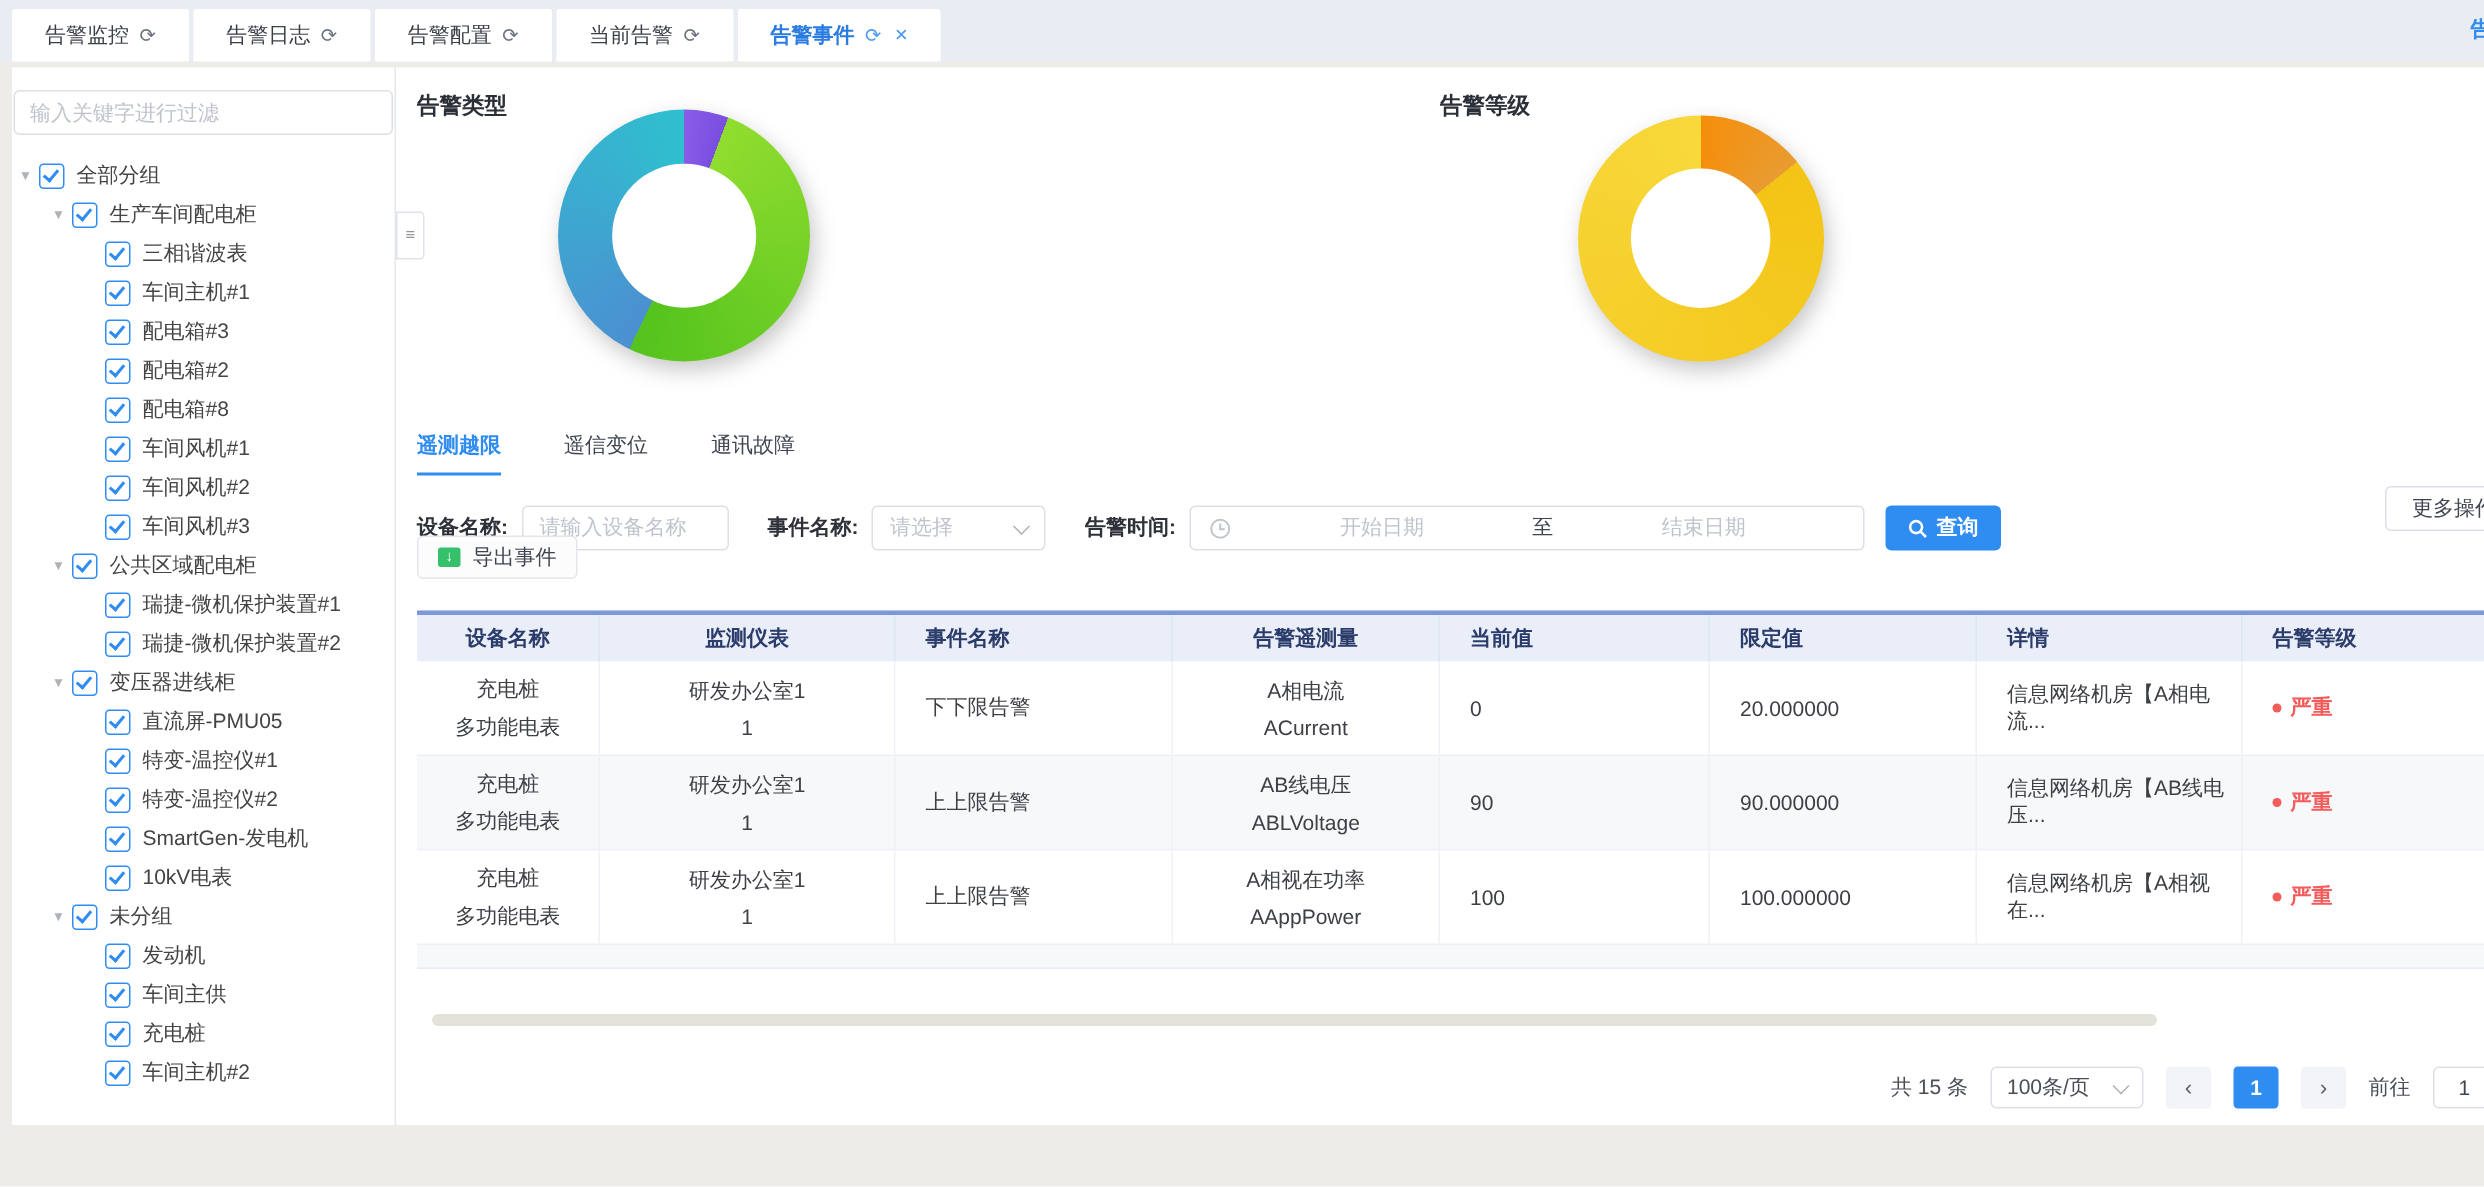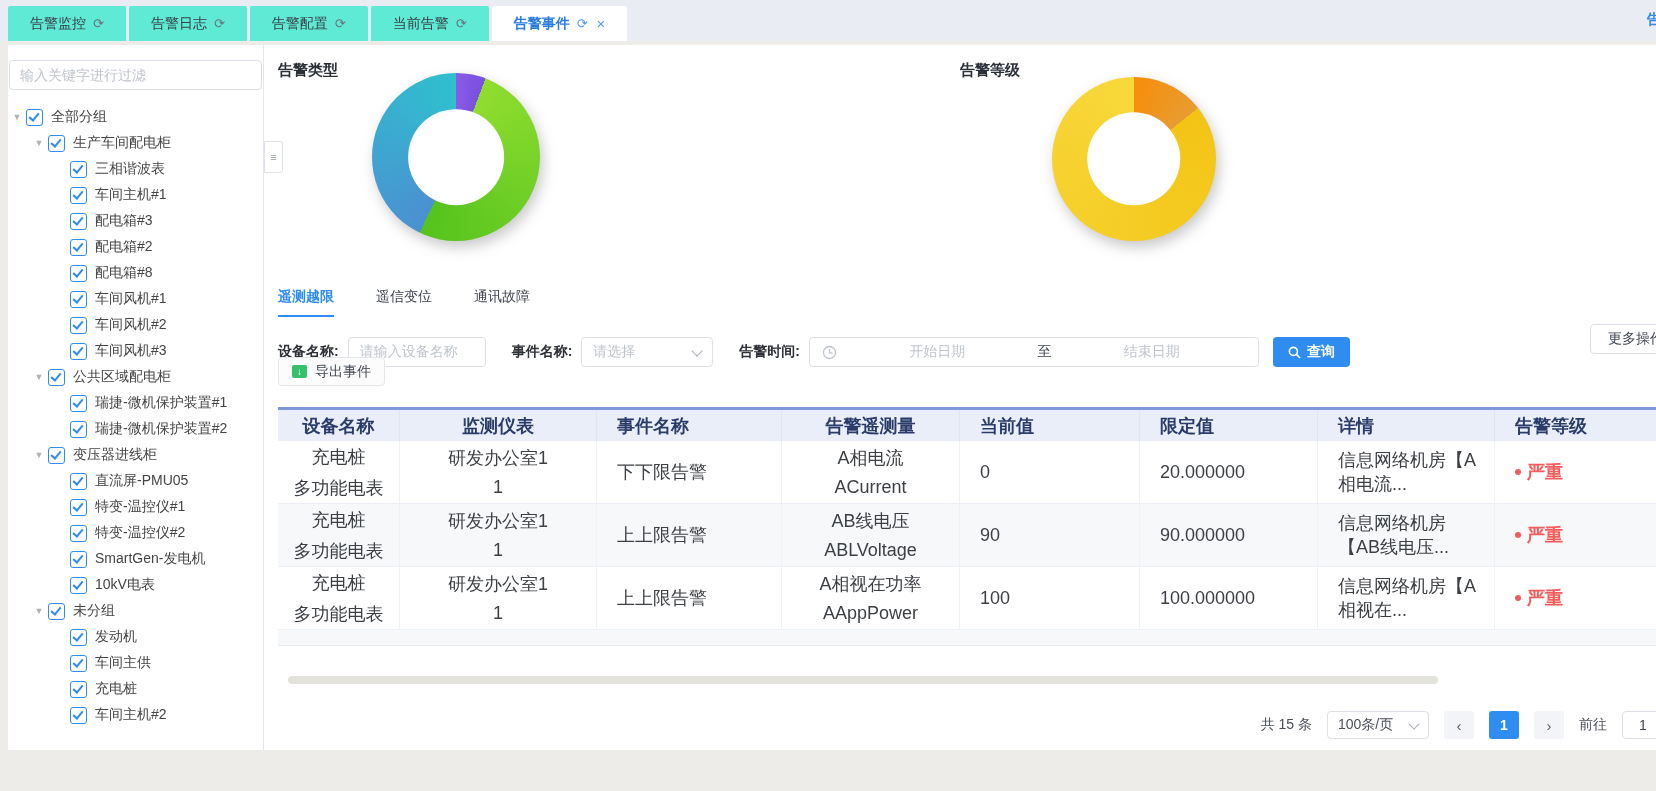--- a/index.html
+++ b/index.html
@@ -1,20 +1,20 @@
 <!DOCTYPE html>
 <html><head>
 <meta charset="utf-8">
 <style>
   html,body{margin:0;padding:0}
   body{position:relative;width:1656px;height:791px;overflow:hidden;background:#edece8;
        font-family:"Liberation Sans","DejaVu Sans",sans-serif;color:#333;font-size:14px}
   
   .topbar{position:absolute;left:0;top:0;right:0;height:41px;background:#e9ecf2;display:flex;align-items:flex-end;padding-left:8px;box-sizing:border-box}
-  .ttab{height:35px;display:flex;align-items:center;gap:7px;background:#5eead4;margin-right:3px;padding:0 22px;
+  .ttab{height:35px;display:flex;align-items:center;gap:7px;background:#ffffff;margin-right:3px;padding:0 22px;
         font-size:14px;color:#3a3f47;cursor:pointer;border-radius:2px 2px 0 0}
   .ttab .refresh{font-size:13px;color:#6b7280}
   .ttab.active{background:#fff;color:#2b7ce0;font-weight:bold}
   .ttab.active .refresh,.ttab.active .close{color:#4d9af0;font-weight:normal}
   .ttab .close{font-size:15px;margin-left:2px}
   .corner{position:absolute;right:-5px;top:11px;color:#2f8cf0;font-weight:bold}
   
   .panel{position:absolute;left:8px;top:45px;right:0;height:705px;background:#fff;display:flex}
   
   .sidebar{width:256px;flex:none;border-right:1px solid #e4e7ec;box-sizing:border-box;padding:15px 1px 0;overflow:hidden}
@@ -49,34 +49,34 @@
   
   .etabs{position:absolute;left:14px;top:243px;display:flex;gap:42px;font-size:14px}
   .etab{padding-bottom:9px;color:#3f4450;cursor:pointer}
   .etab.active{color:#2f8cf0;font-weight:bold;border-bottom:2px solid #2f8cf0}
   
   .filter-row{position:absolute;left:14px;top:291px;height:32px;display:flex;align-items:center}
   .flabel{font-weight:bold;color:#2e3138;margin-right:9px;white-space:nowrap}
   .box{height:30px;box-sizing:border-box;border:1px solid #dcdfe6;border-radius:4px;background:#fff;display:flex;align-items:center;padding:0 11px}
   .placeholder{color:#bfc4cc}
   .device-box{width:138px;margin-right:26px}
-  .select-box{width:132px;justify-content:space-between;margin-right:26px;cursor:pointer}
+  .select-box{width:116px;justify-content:space-between;margin-right:26px;cursor:pointer}
   .chev{width:7px;height:7px;border-right:1px solid #aeb2ba;border-bottom:1px solid #aeb2ba;transform:rotate(45deg);margin-top:-3px}
   .date-box{width:450px;padding:0 12px;gap:6px;margin-right:14px}
   .date-box .dseg{flex:1;text-align:center;color:#bfc4cc}
   .date-box .dsep{color:#3f4450}
   .btn-query{height:30px;padding:0 15px;background:#2f8cf0;border:none;border-radius:4px;color:#fff;font-size:14px;
              display:flex;align-items:center;gap:6px;cursor:pointer;font-family:inherit;font-weight:bold}
   .btn-more{position:absolute;right:-26px;top:279px;height:30px;box-sizing:border-box;border:1px solid #dcdfe6;border-radius:4px;
             background:#fff;display:flex;align-items:center;padding:0 17px;color:#3f4450;cursor:pointer}
   .btn-export{position:absolute;left:14px;top:312px;height:29px;box-sizing:border-box;border:1px solid #e3e6eb;border-radius:4px;
               background:#fcfcfd;display:flex;align-items:center;gap:8px;padding:0 13px;color:#3f4450;cursor:pointer}
   .export-icon{width:15px;height:13px;background:#35c06c;border-radius:2px;color:#fff;font-size:10px;line-height:13px;text-align:center;font-weight:bold}
   
-  .table{position:absolute;left:14px;top:362px;width:1379px;font-size:18px}
+  .table{position:absolute;left:14px;top:362px;width:1379px;font-size:14px}
   .thead{display:flex;background:#e9eef9;border-top:3px solid #7e97d9;height:31px;align-items:center;font-weight:bold;color:#2b3c6b}
   .th{box-sizing:border-box;flex:none;padding:0 10px;border-right:1px solid #dfe5f2;height:100%;display:flex;align-items:center}
   .th:last-child{border-right:none}
   .th.center{justify-content:center}
   .th.left{padding-left:20px}
   .trow{display:flex;height:62px;border-bottom:1px solid #edf0f6;background:#fff}
   .trow.striped{background:#f7f8fa}
   .td{box-sizing:border-box;flex:none;display:flex;flex-direction:column;justify-content:center;gap:7px;
       padding:0 10px;border-right:1px solid #eef1f6;color:#3c3f44}
   .td:last-child{border-right:none}

